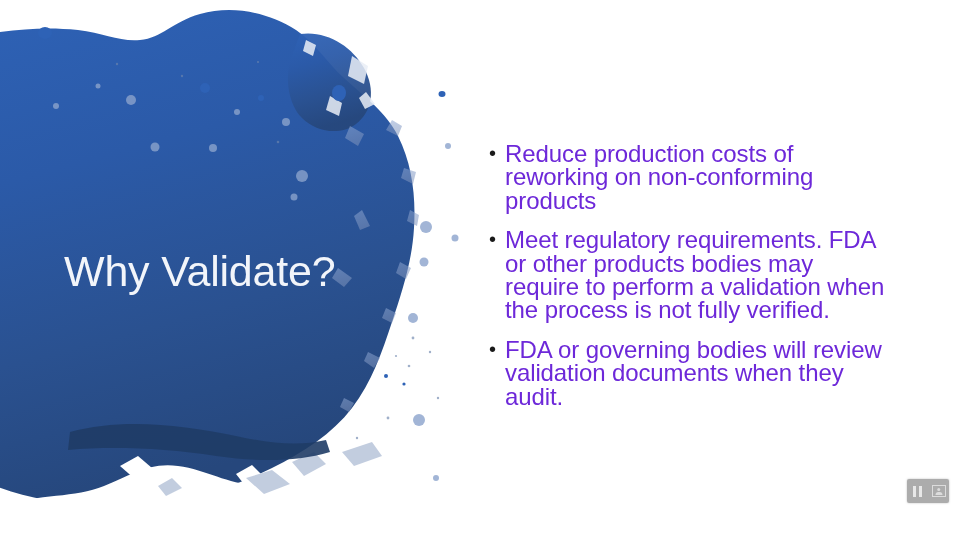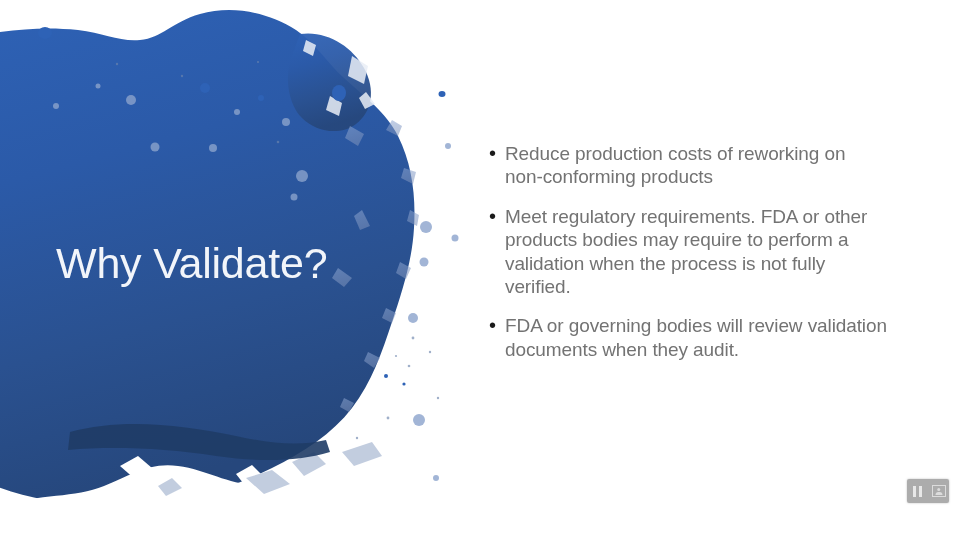--- a/index.html
+++ b/index.html
@@ -29,21 +29,21 @@
   }
 
   
   #title-block {
     position: absolute;
     left: 56px;
     top: 238px;
     width: 330px;
   }
   #slide-title {
-    margin: 0;
+    margin: 8px;
     font-family: "Liberation Sans", sans-serif;
     font-weight: 300;
     font-size: 43px;
     line-height: 50px;
     letter-spacing: -0.2px;
     color: #f2f5fa;
     white-space: nowrap;
   }
 
   
@@ -65,23 +65,23 @@
     font-size: 20px;
     line-height: 23px;
     color: #1a1a1a;
     text-align: left;
     padding-left: 2px;
     box-sizing: border-box;
   }
   .bullet-text {
     flex: 1 1 auto;
     font-family: "Liberation Sans", sans-serif;
-    font-size: 19px;
+    font-size: 24px;
     line-height: 23.4px;
-    color: #737373;
+    color: #6d28d9;
     letter-spacing: -0.1px;
   }
 
   
   #player-controls {
     position: absolute;
     left: 907px;
     top: 479px;
     width: 42px;
     height: 24px;

